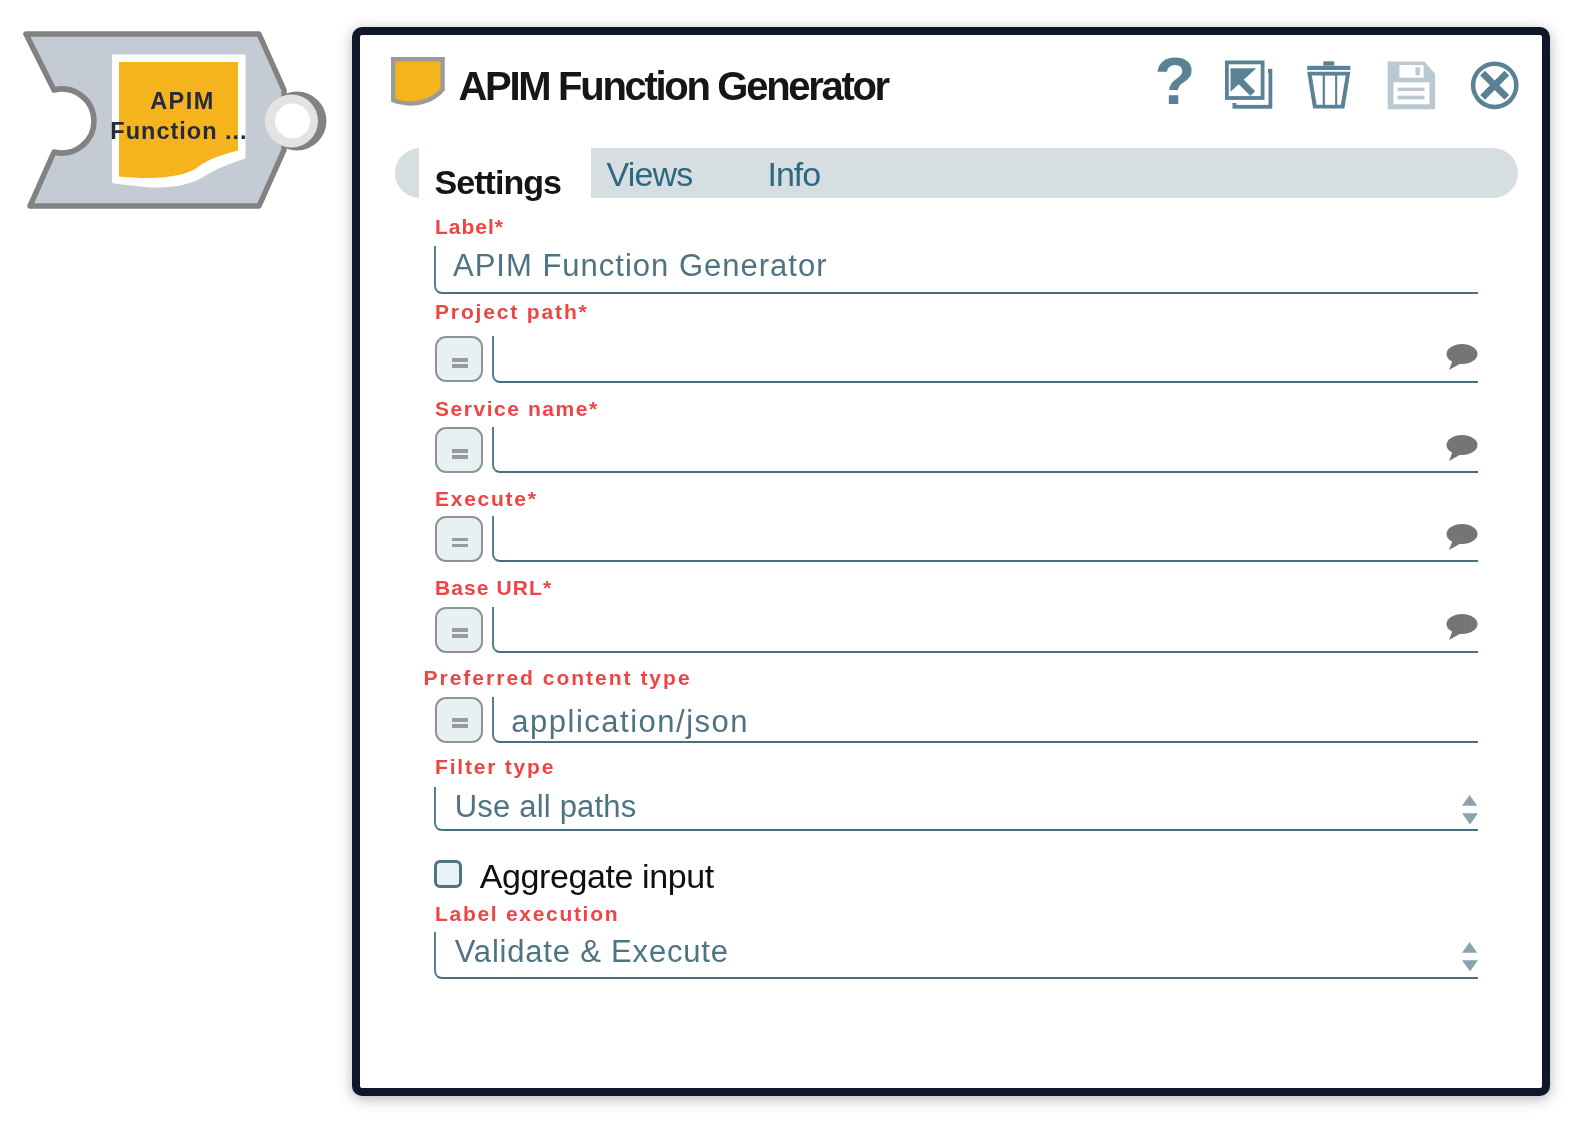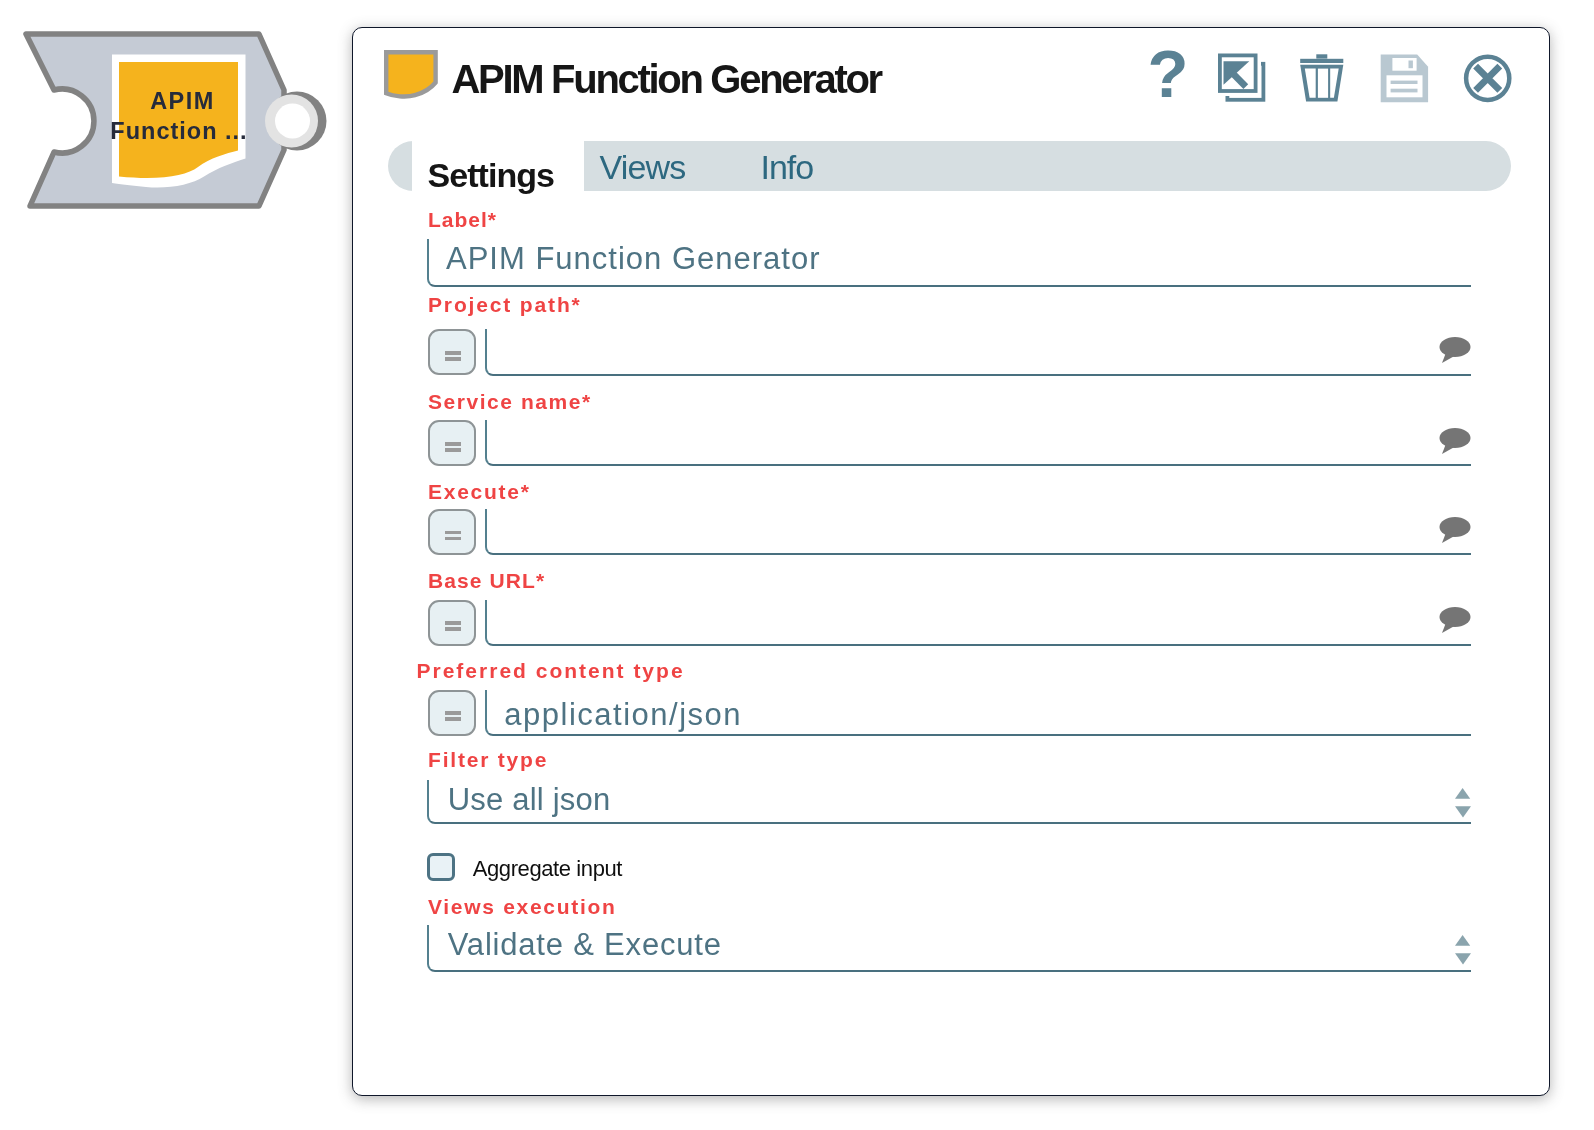--- a/index.html
+++ b/index.html
@@ -1,20 +1,20 @@
 <!DOCTYPE html>
 <html><head>
 <meta charset="utf-8">
 <style>
   html,body{margin:0;padding:0;}
   body{width:1594px;height:1130px;background:#fff;font-family:"Liberation Sans",sans-serif;position:relative;overflow:hidden;}
   .abs{position:absolute;}
   
   #dialog{position:absolute;left:351.5px;top:26.5px;width:1198px;height:1069px;box-sizing:border-box;
-    border:1px solid #0f172a;border-radius:10px;background:#fff;box-shadow:0 3px 14px rgba(90,90,90,.45);}
+    border:8px solid #0f172a;border-radius:10px;background:#fff;box-shadow:0 3px 14px rgba(90,90,90,.45);}
   .lbl{position:absolute;font-size:21px;font-weight:bold;color:#ef4444;line-height:21px;white-space:nowrap;}
   .val{position:absolute;font-size:31px;color:#4e7383;line-height:31px;white-space:nowrap;}
   .inp{position:absolute;border-left:2.5px solid #54808f;border-bottom:2.5px solid #49707f;border-bottom-left-radius:8px;box-sizing:border-box;}
   .eqbtn{position:absolute;width:48px;height:46px;box-sizing:border-box;border:2.5px solid #8e9496;border-radius:11px;background:#e7f0f3;}
   .eqbar{position:absolute;left:15.3px;width:16.6px;height:3.9px;background:#9a9a9a;}
   .tabtxt{position:absolute;font-size:34px;line-height:34px;color:#2d6880;white-space:nowrap;}
 </style>
 </head>
 <body>
 
@@ -127,30 +127,30 @@
   <div class="lbl" style="left:64px;top:632.9px;letter-spacing:2px;">Preferred content type</div>
   <div class="eqbtn" style="left:75px;top:662px;">
       <span class="eqbar" style="top:19.5px"></span>
       <span class="eqbar" style="top:25.5px"></span>
     </div>
   <div class="inp" style="left:132.5px;top:662px;width:986px;height:46px;"></div>
   <div class="val" style="left:151.8px;top:671.5px;letter-spacing:1.5px;">application/json</div>
 
   <div class="lbl" style="left:75.5px;top:721.6px;letter-spacing:1.8px;">Filter type</div>
   <div class="inp" style="left:74.5px;top:752.1px;width:1044px;height:44.3px;"></div>
-  <div class="val" style="left:95.2px;top:756.1px;letter-spacing:0.2px;">Use all json</div>
+  <div class="val" style="left:95.2px;top:756.1px;letter-spacing:0.2px;">Use all paths</div>
   <svg class="abs" style="left:1102.4px;top:760.7px" width="17" height="30" viewBox="0 0 17 30">
     <polygon points="0,10.7 15.2,10.7 7.6,0" fill="#8aa4ad"></polygon>
     <polygon points="0,18.3 16,18.3 8,29.4" fill="#8aa4ad"></polygon>
   </svg>
 
   <div class="abs" style="left:74.5px;top:825.5px;width:27.5px;height:27.5px;box-sizing:border-box;border:3px solid #4d7384;border-radius:6px;background:#e9f2f6;"></div>
-  <div class="abs" style="left:120.2px;top:824.3px;font-size:22px;line-height:34px;color:#0f0f0f;letter-spacing:-0.4px;">Aggregate input</div>
+  <div class="abs" style="left:120.2px;top:824.3px;font-size:34px;line-height:34px;color:#0f0f0f;letter-spacing:-0.4px;">Aggregate input</div>
 
-  <div class="lbl" style="left:75.5px;top:868.3px;letter-spacing:1.7px;">Views execution</div>
+  <div class="lbl" style="left:75.5px;top:868.3px;letter-spacing:1.7px;">Label execution</div>
   <div class="inp" style="left:74.5px;top:897.3px;width:1044px;height:47px;"></div>
   <div class="val" style="left:95.2px;top:901.3px;letter-spacing:0.8px;">Validate &amp; Execute</div>
   <svg class="abs" style="left:1102.4px;top:907px" width="17" height="30" viewBox="0 0 17 30">
     <polygon points="0,10.7 15.2,10.7 7.6,0" fill="#8aa4ad"></polygon>
     <polygon points="0,18.3 16,18.3 8,29.4" fill="#8aa4ad"></polygon>
   </svg>
 
 </div>
 
 </body></html>

